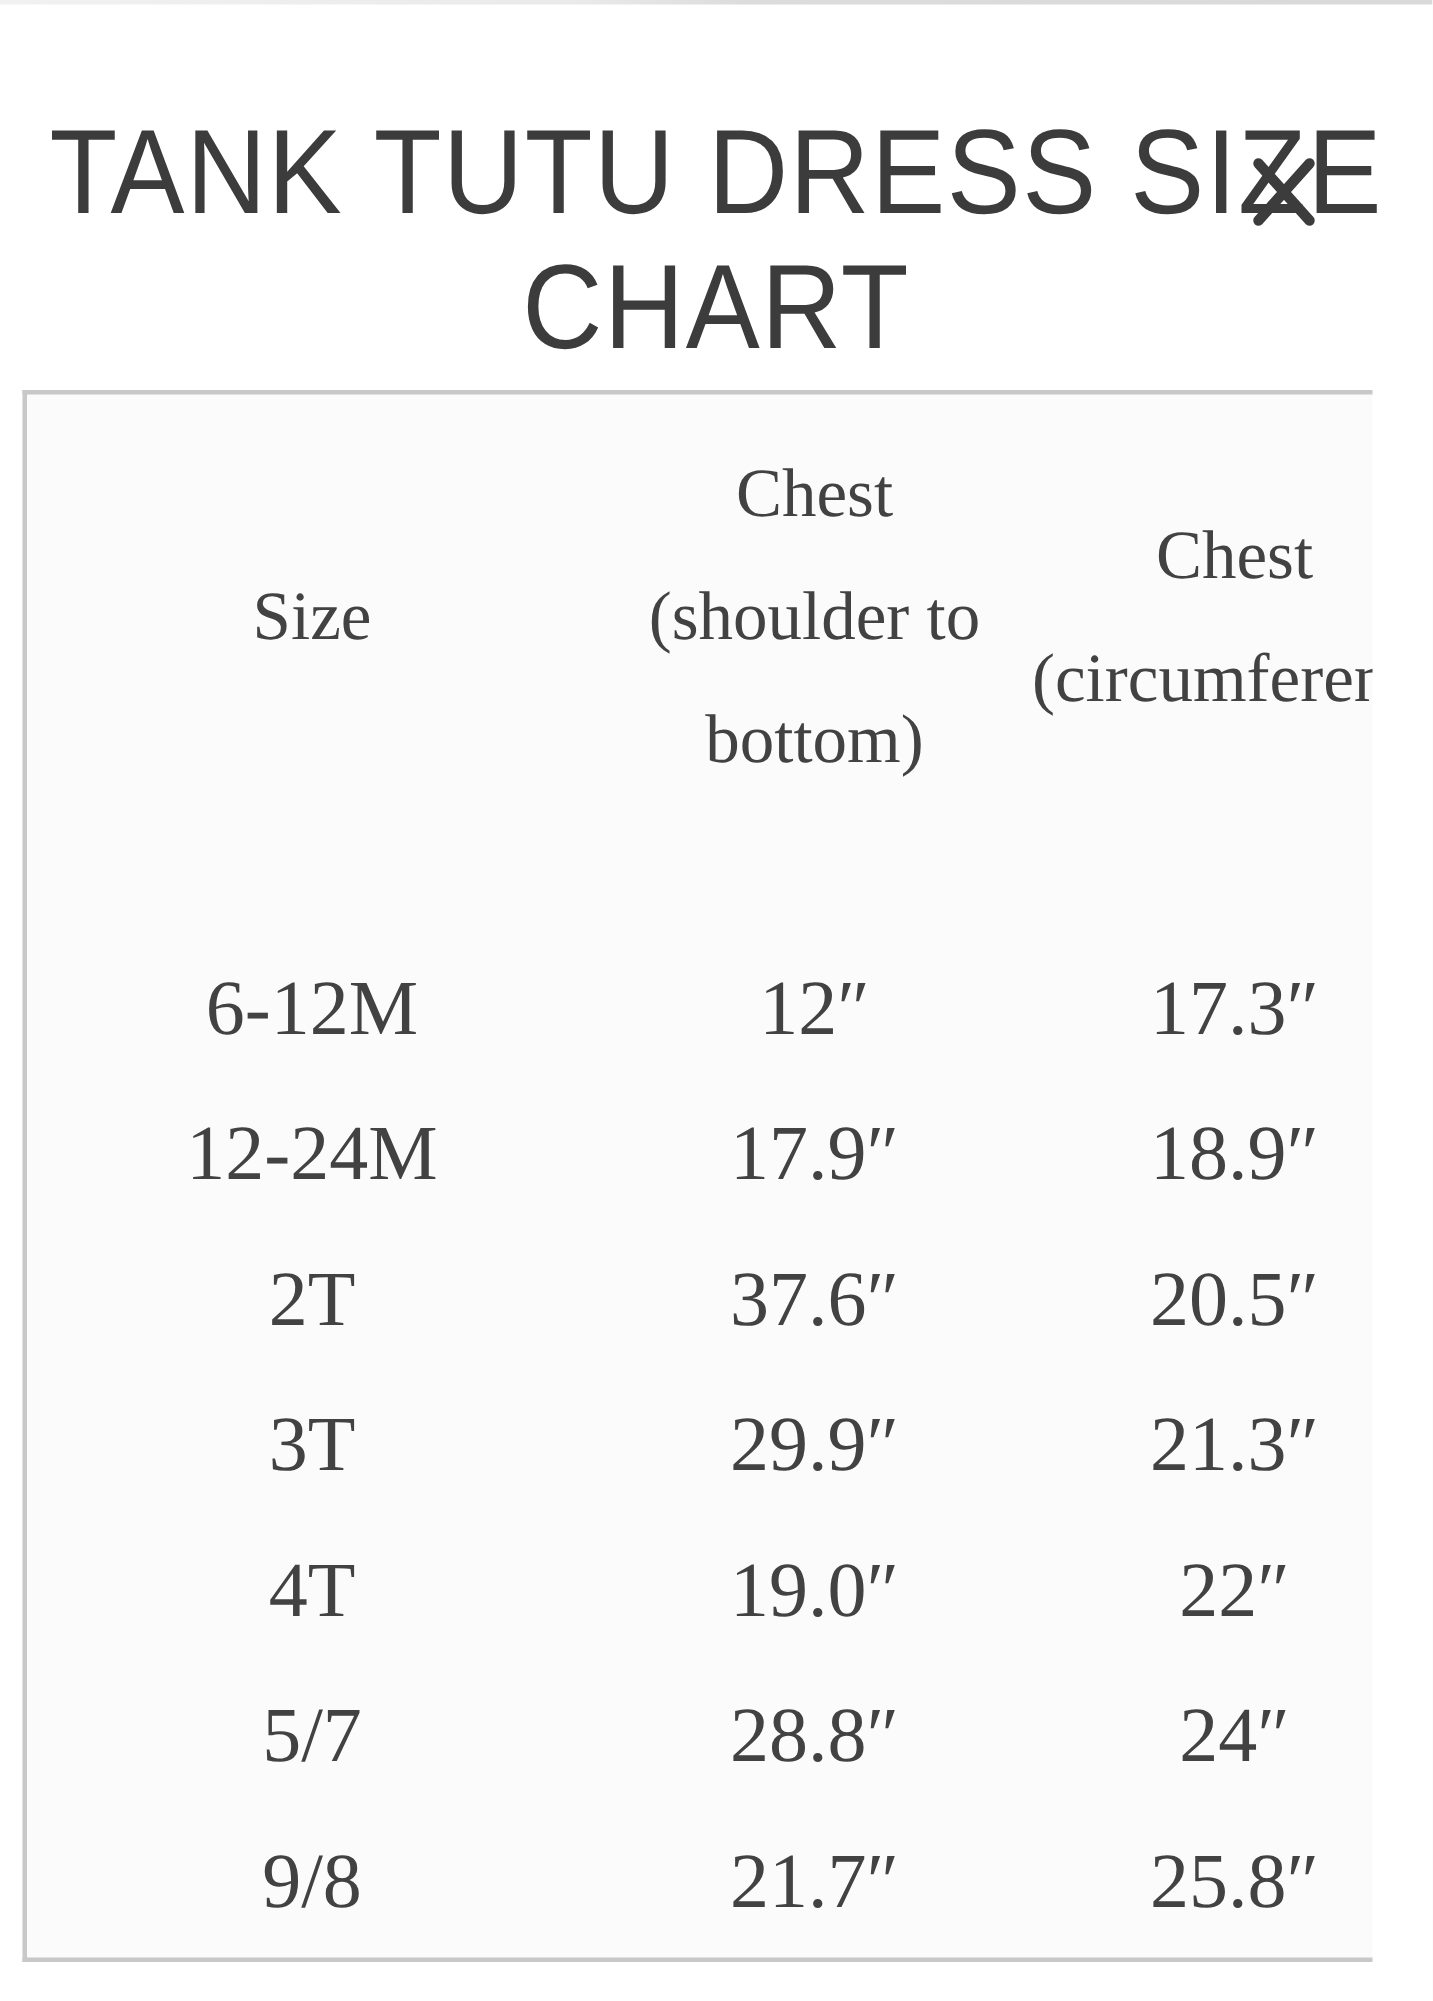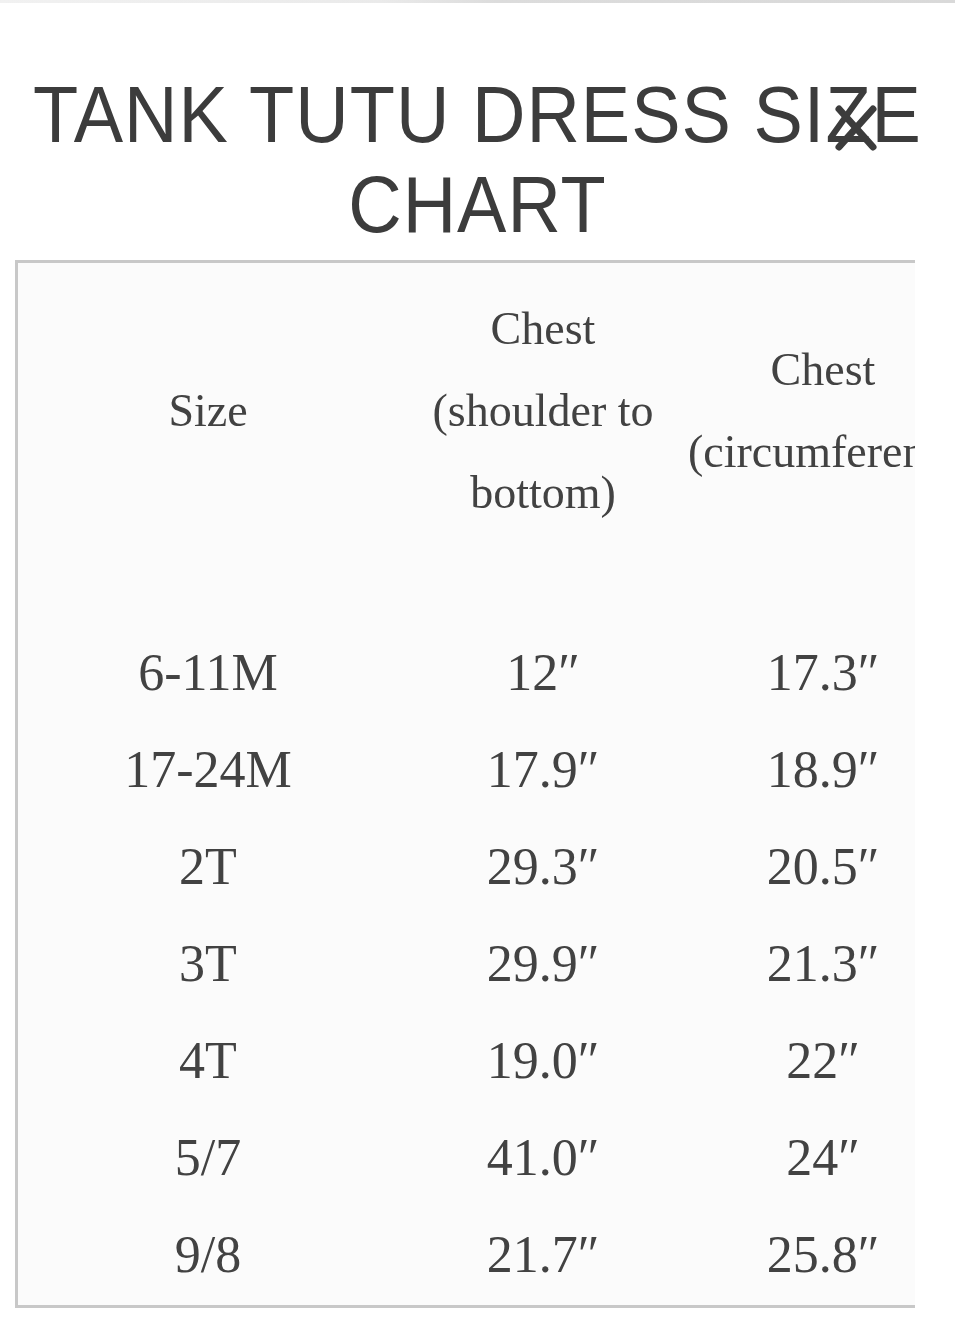--- a/index.html
+++ b/index.html
@@ -114,47 +114,47 @@
         <span class="hline">Chest</span>
         <span class="hline">(circumference)</span>
       </th>
     </tr>
     <tr class="spacer-row">
       <td></td>
           <td></td>
           <td></td>
     </tr>
     <tr class="data-row">
-      <td>6-11M</td>
+      <td>6-12M</td>
       <td>12″</td>
       <td>17.3″</td>
     </tr>
     <tr class="data-row">
-      <td>17-24M</td>
+      <td>12-24M</td>
       <td>17.9″</td>
       <td>18.9″</td>
     </tr>
     <tr class="data-row">
       <td>2T</td>
-      <td>29.3″</td>
+      <td>37.6″</td>
       <td>20.5″</td>
     </tr>
     <tr class="data-row">
       <td>3T</td>
       <td>29.9″</td>
       <td>21.3″</td>
     </tr>
     <tr class="data-row">
       <td>4T</td>
       <td>19.0″</td>
       <td>22″</td>
     </tr>
     <tr class="data-row">
       <td>5/7</td>
-      <td>41.0″</td>
+      <td>28.8″</td>
       <td>24″</td>
     </tr>
     <tr class="data-row">
       <td>9/8</td>
       <td>21.7″</td>
       <td>25.8″</td>
     </tr>
   </tbody>
     </table>
 </div>

